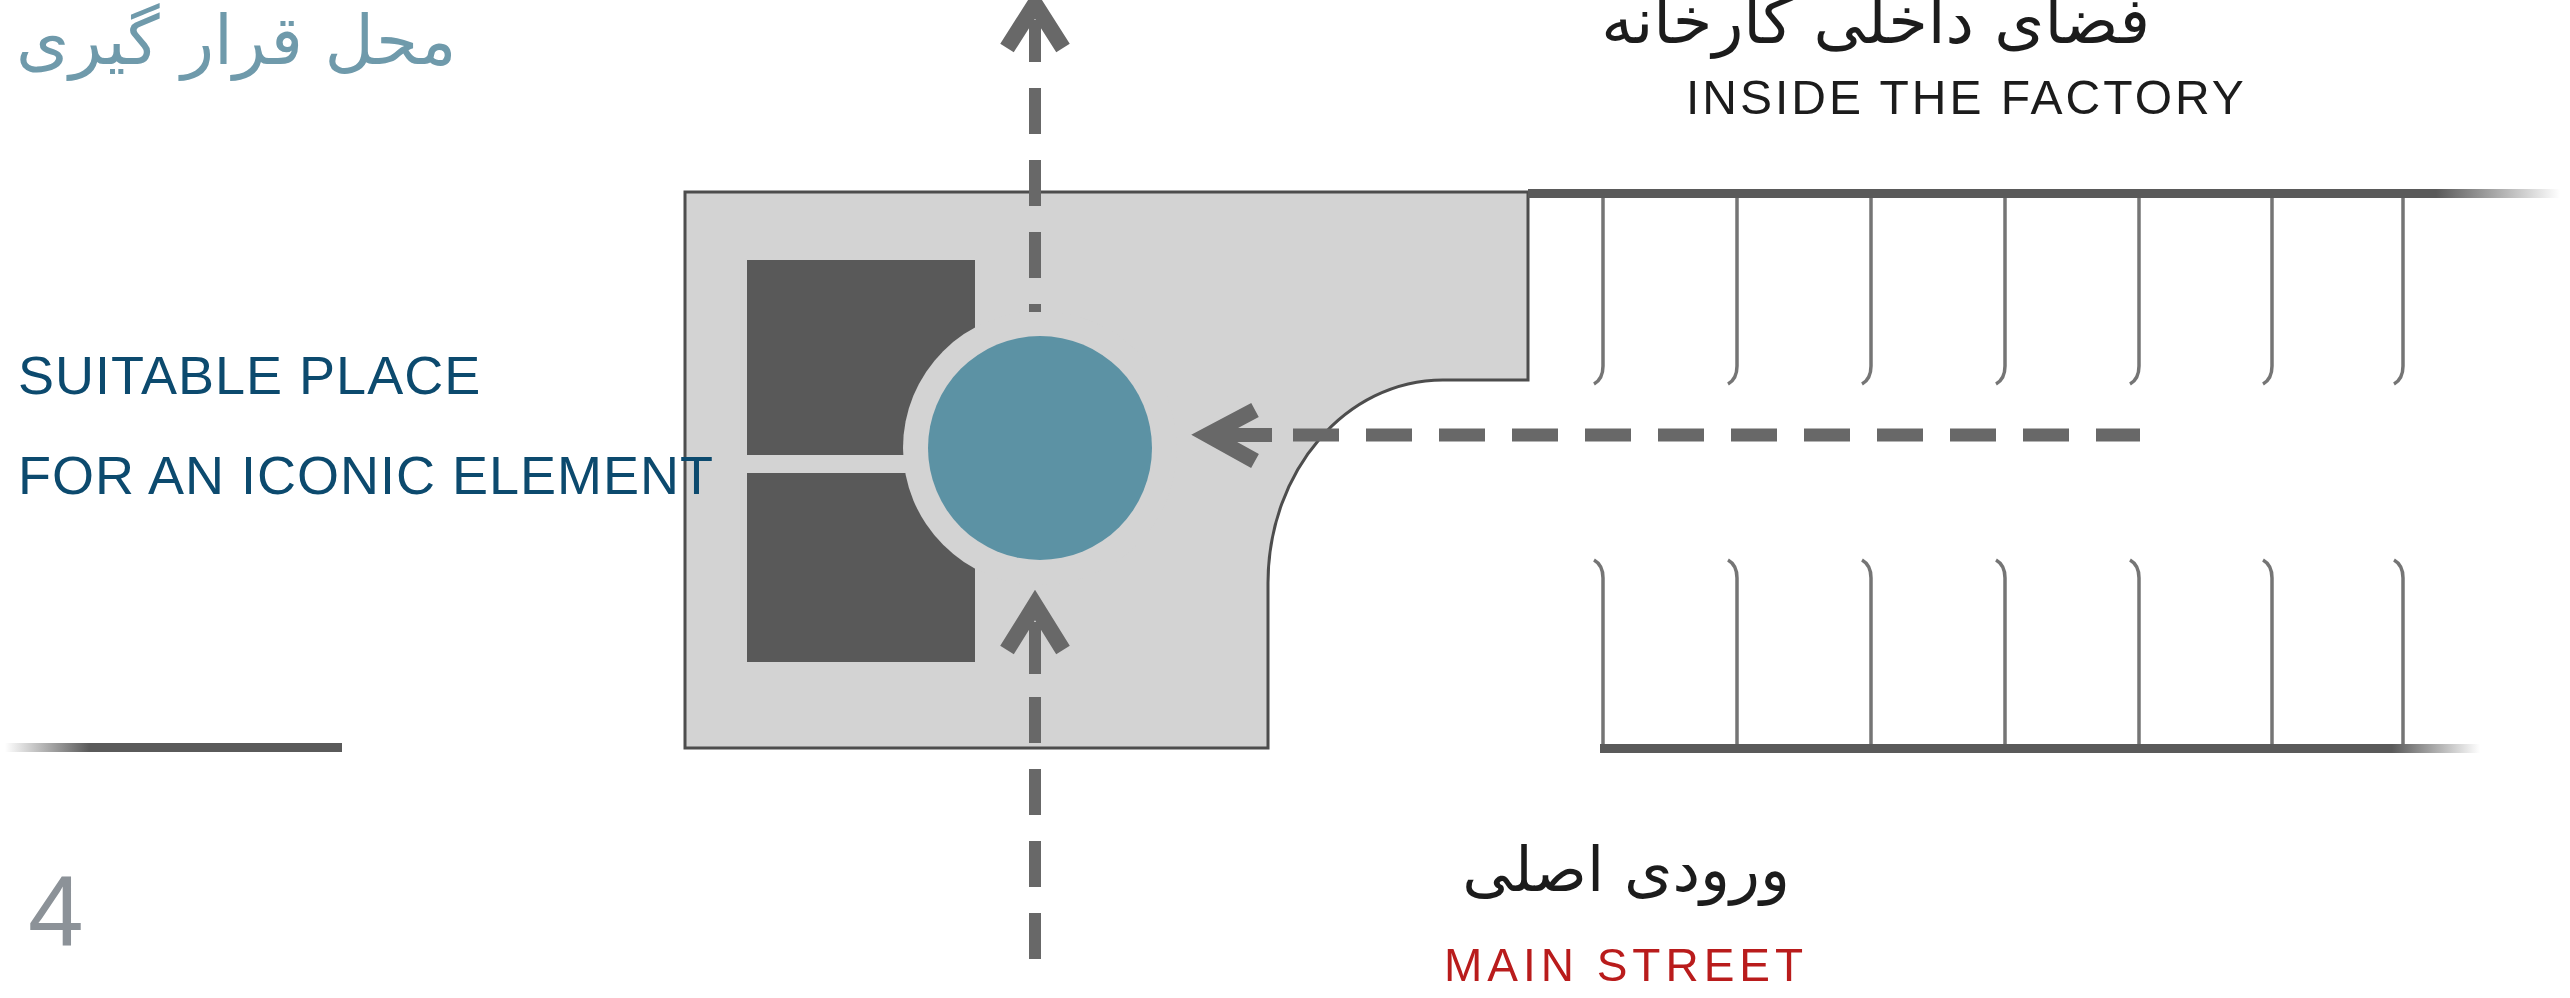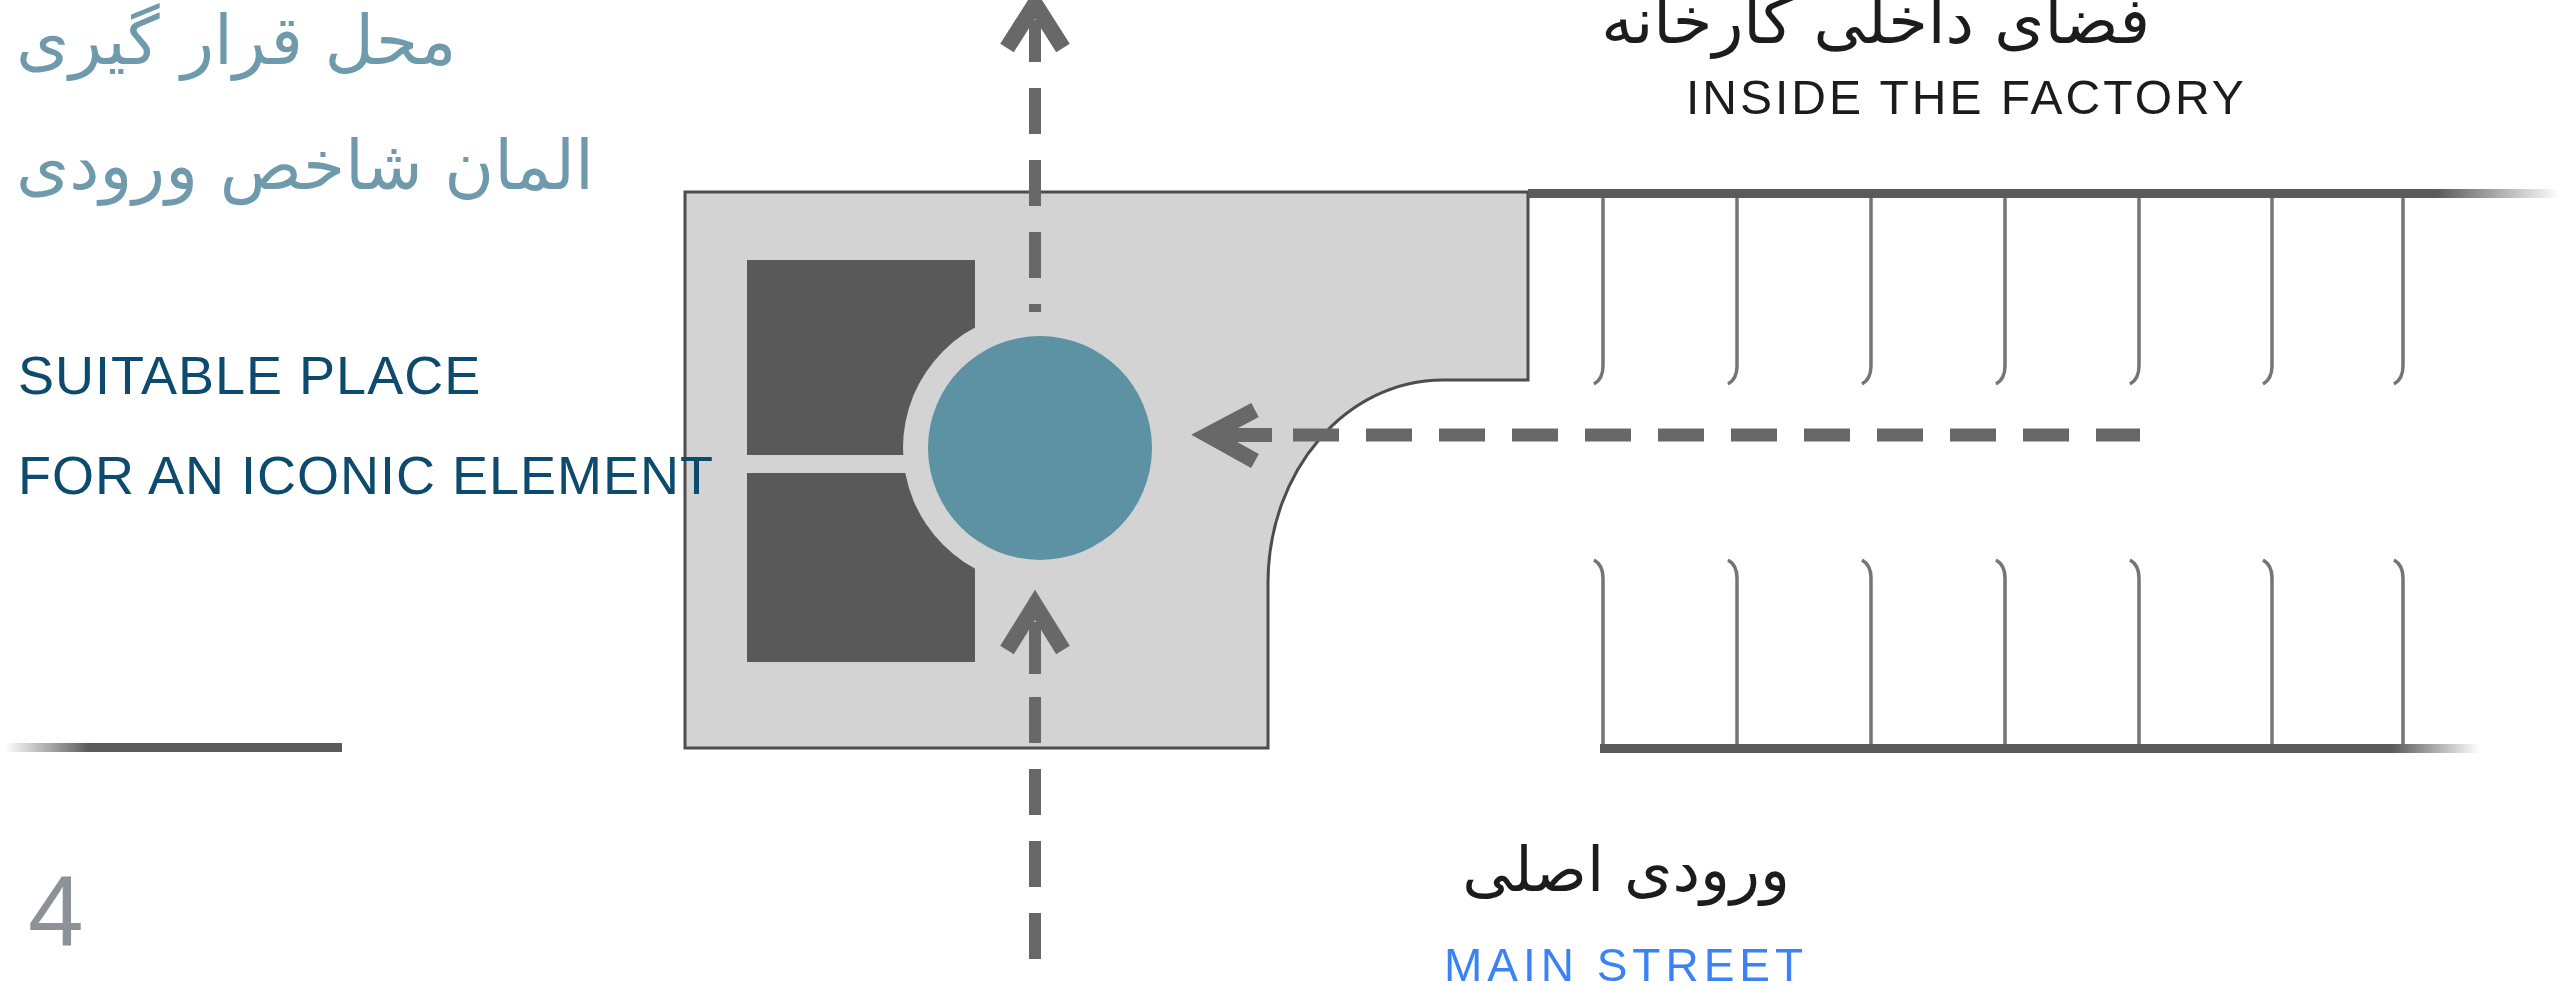--- a/index.html
+++ b/index.html
@@ -44,21 +44,21 @@
     text-align: center; color: #1c1c1c;
   }
   .main-fa {
     left: 1420px; top: 833px; width: 412px;
     font-size: 62px; text-align: center;
     color: #1c1c1c;
   }
   .main-en {
     left: 1420px; top: 938px; width: 412px;
     font-size: 46px; letter-spacing: 5px;
-    text-align: center; color: #3b82f6;
+    text-align: center; color: #b91c1c;
   }
   .page-number {
     left: 28px; top: 854px;
     font-size: 100px; color: #8c9298;
   }
 </style>
 </head>
 <body>
 
 <div class="canvas">
@@ -126,21 +126,20 @@
 
     <g fill="none" stroke="#686868">
       <path d="M1255 410 L1208 435 L1255 461" stroke-width="16"></path>
       <line x1="1223" y1="435" x2="1272" y2="435" stroke-width="14"></line>
       <line x1="1293" y1="435" x2="2140" y2="435" stroke-width="13" stroke-dasharray="46 27"></line>
     </g>
   </svg>
 
   <div class="txt fa entry-fa" dir="rtl">
     <div>محل قرار گیری</div>
-    <div>المان شاخص ورودی</div>
   </div>
 
   <div class="txt en entry-en">
     <div>SUITABLE PLACE</div>
     <div>FOR AN ICONIC ELEMENT</div>
   </div>
 
   <div class="txt fa factory-fa" dir="rtl">فضای داخلی کارخانه</div>
   <div class="txt en factory-en">INSIDE THE FACTORY</div>
 

